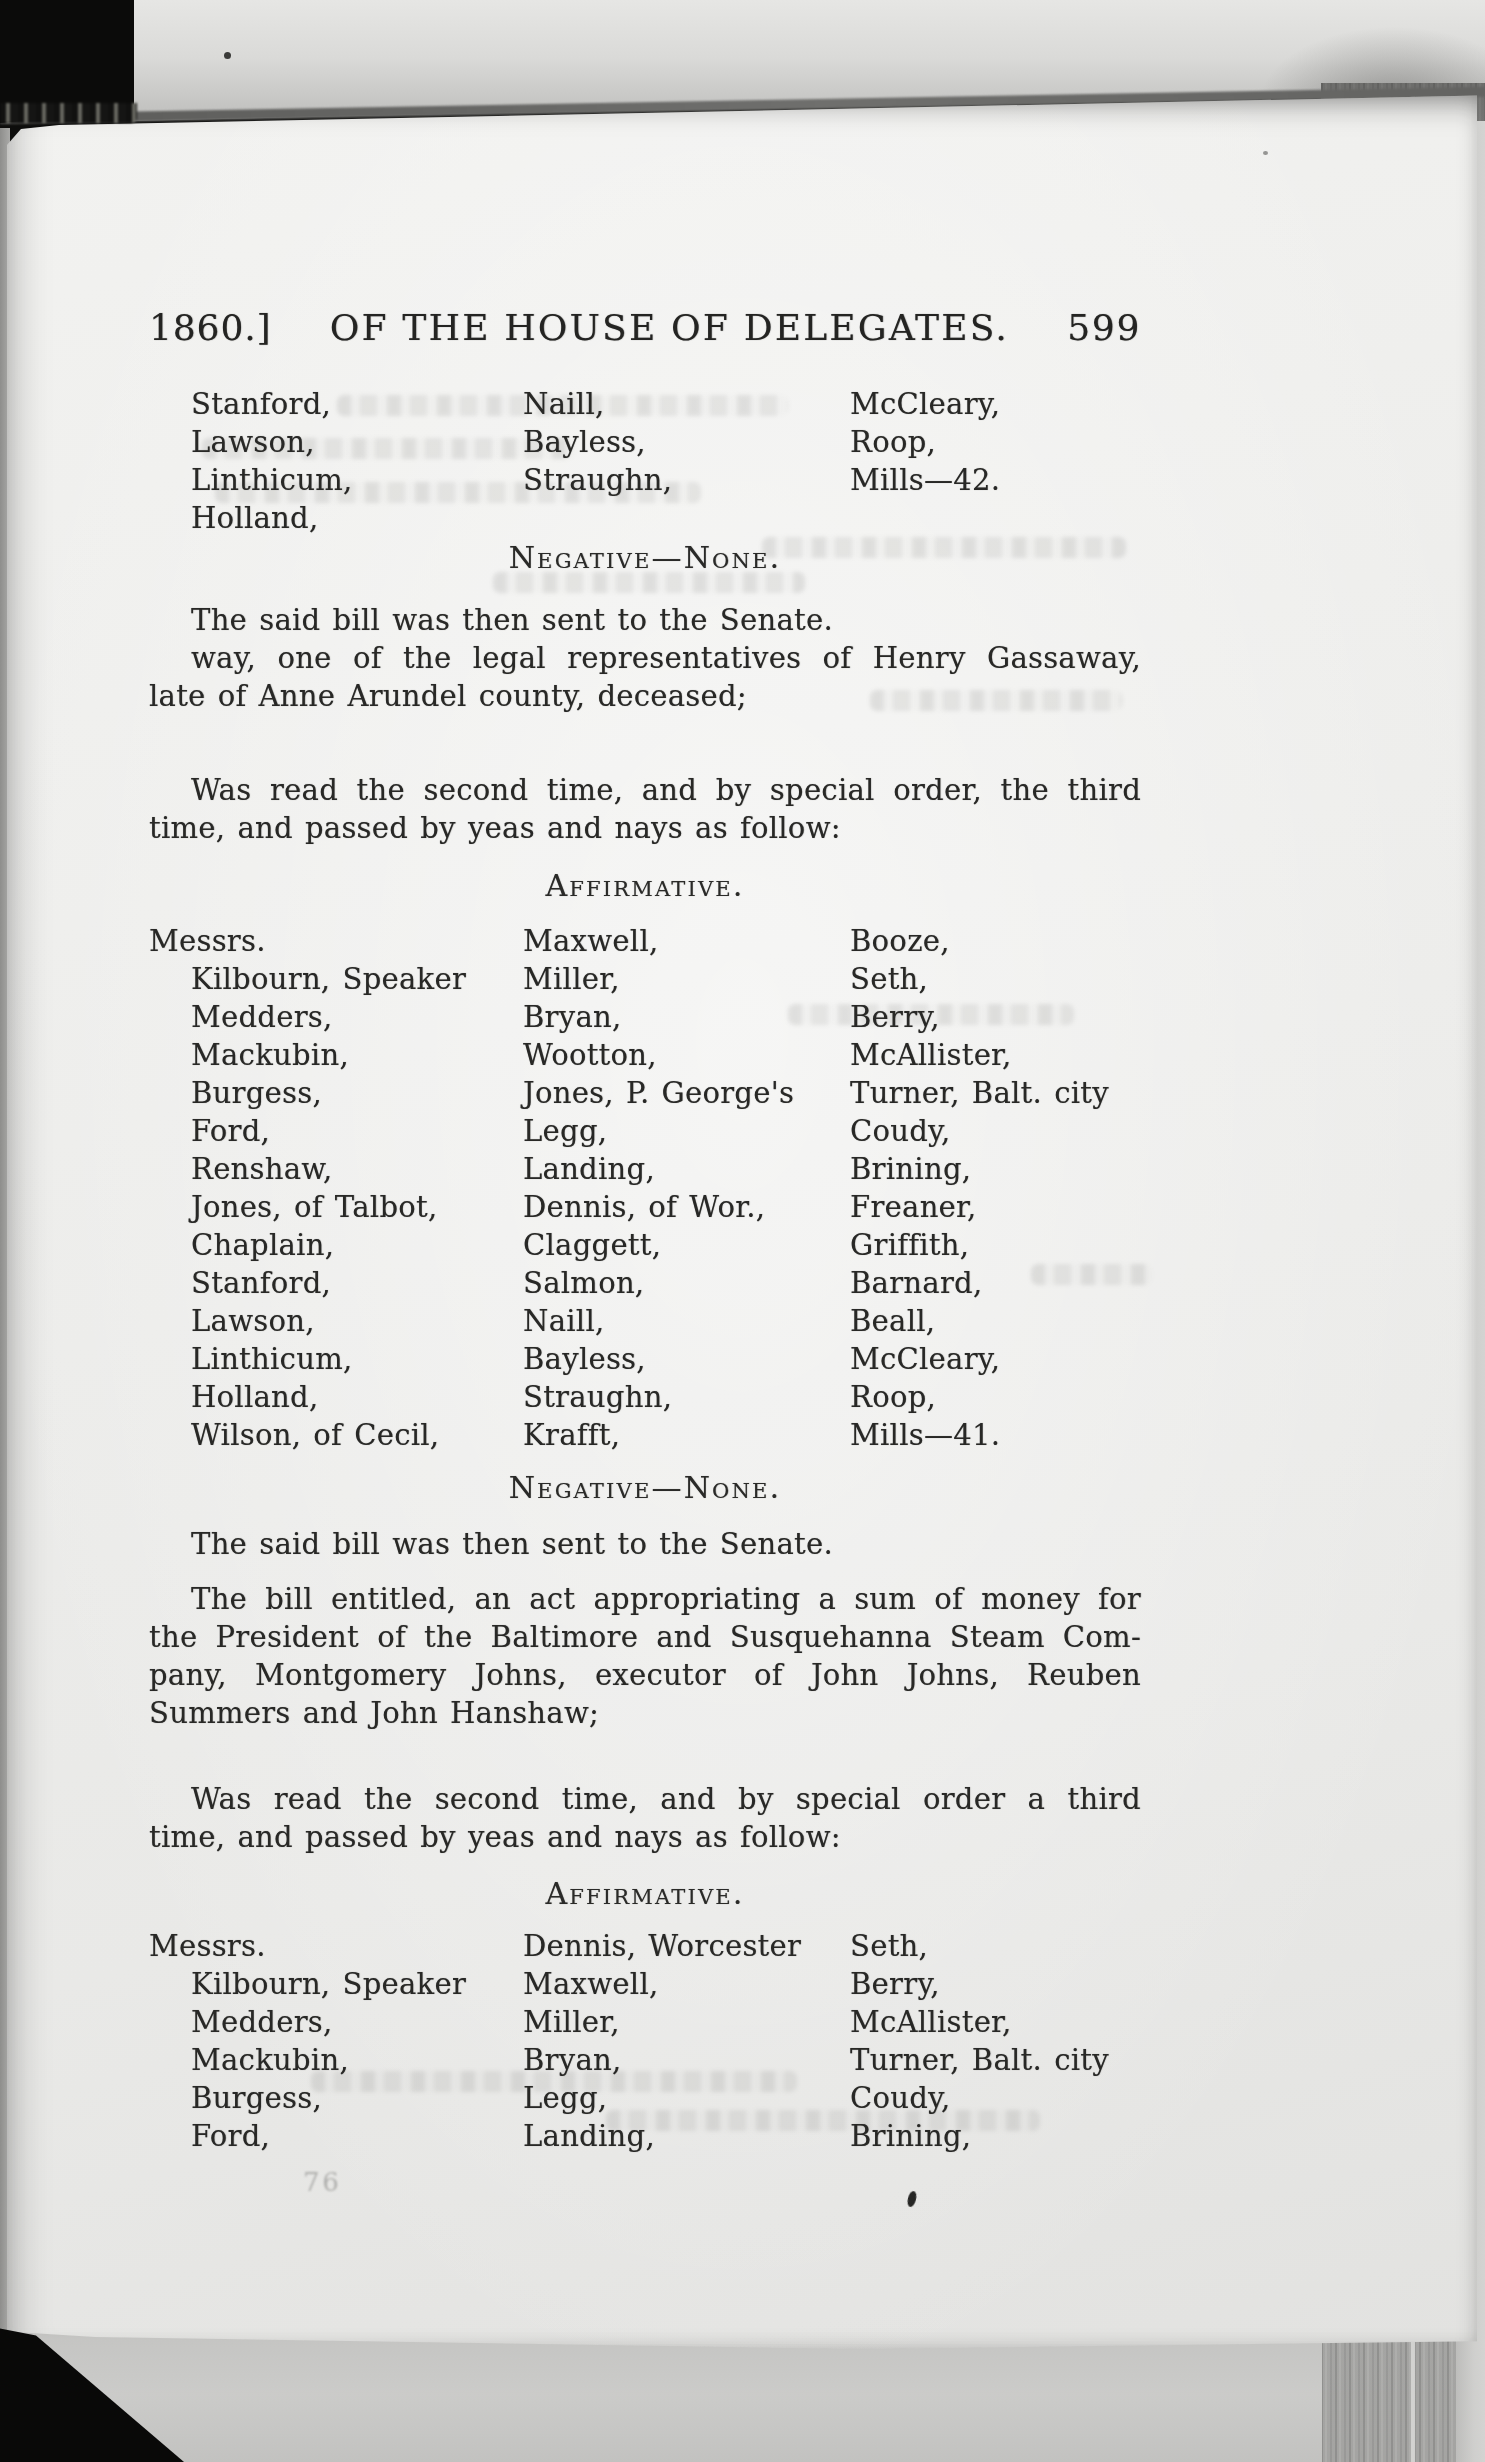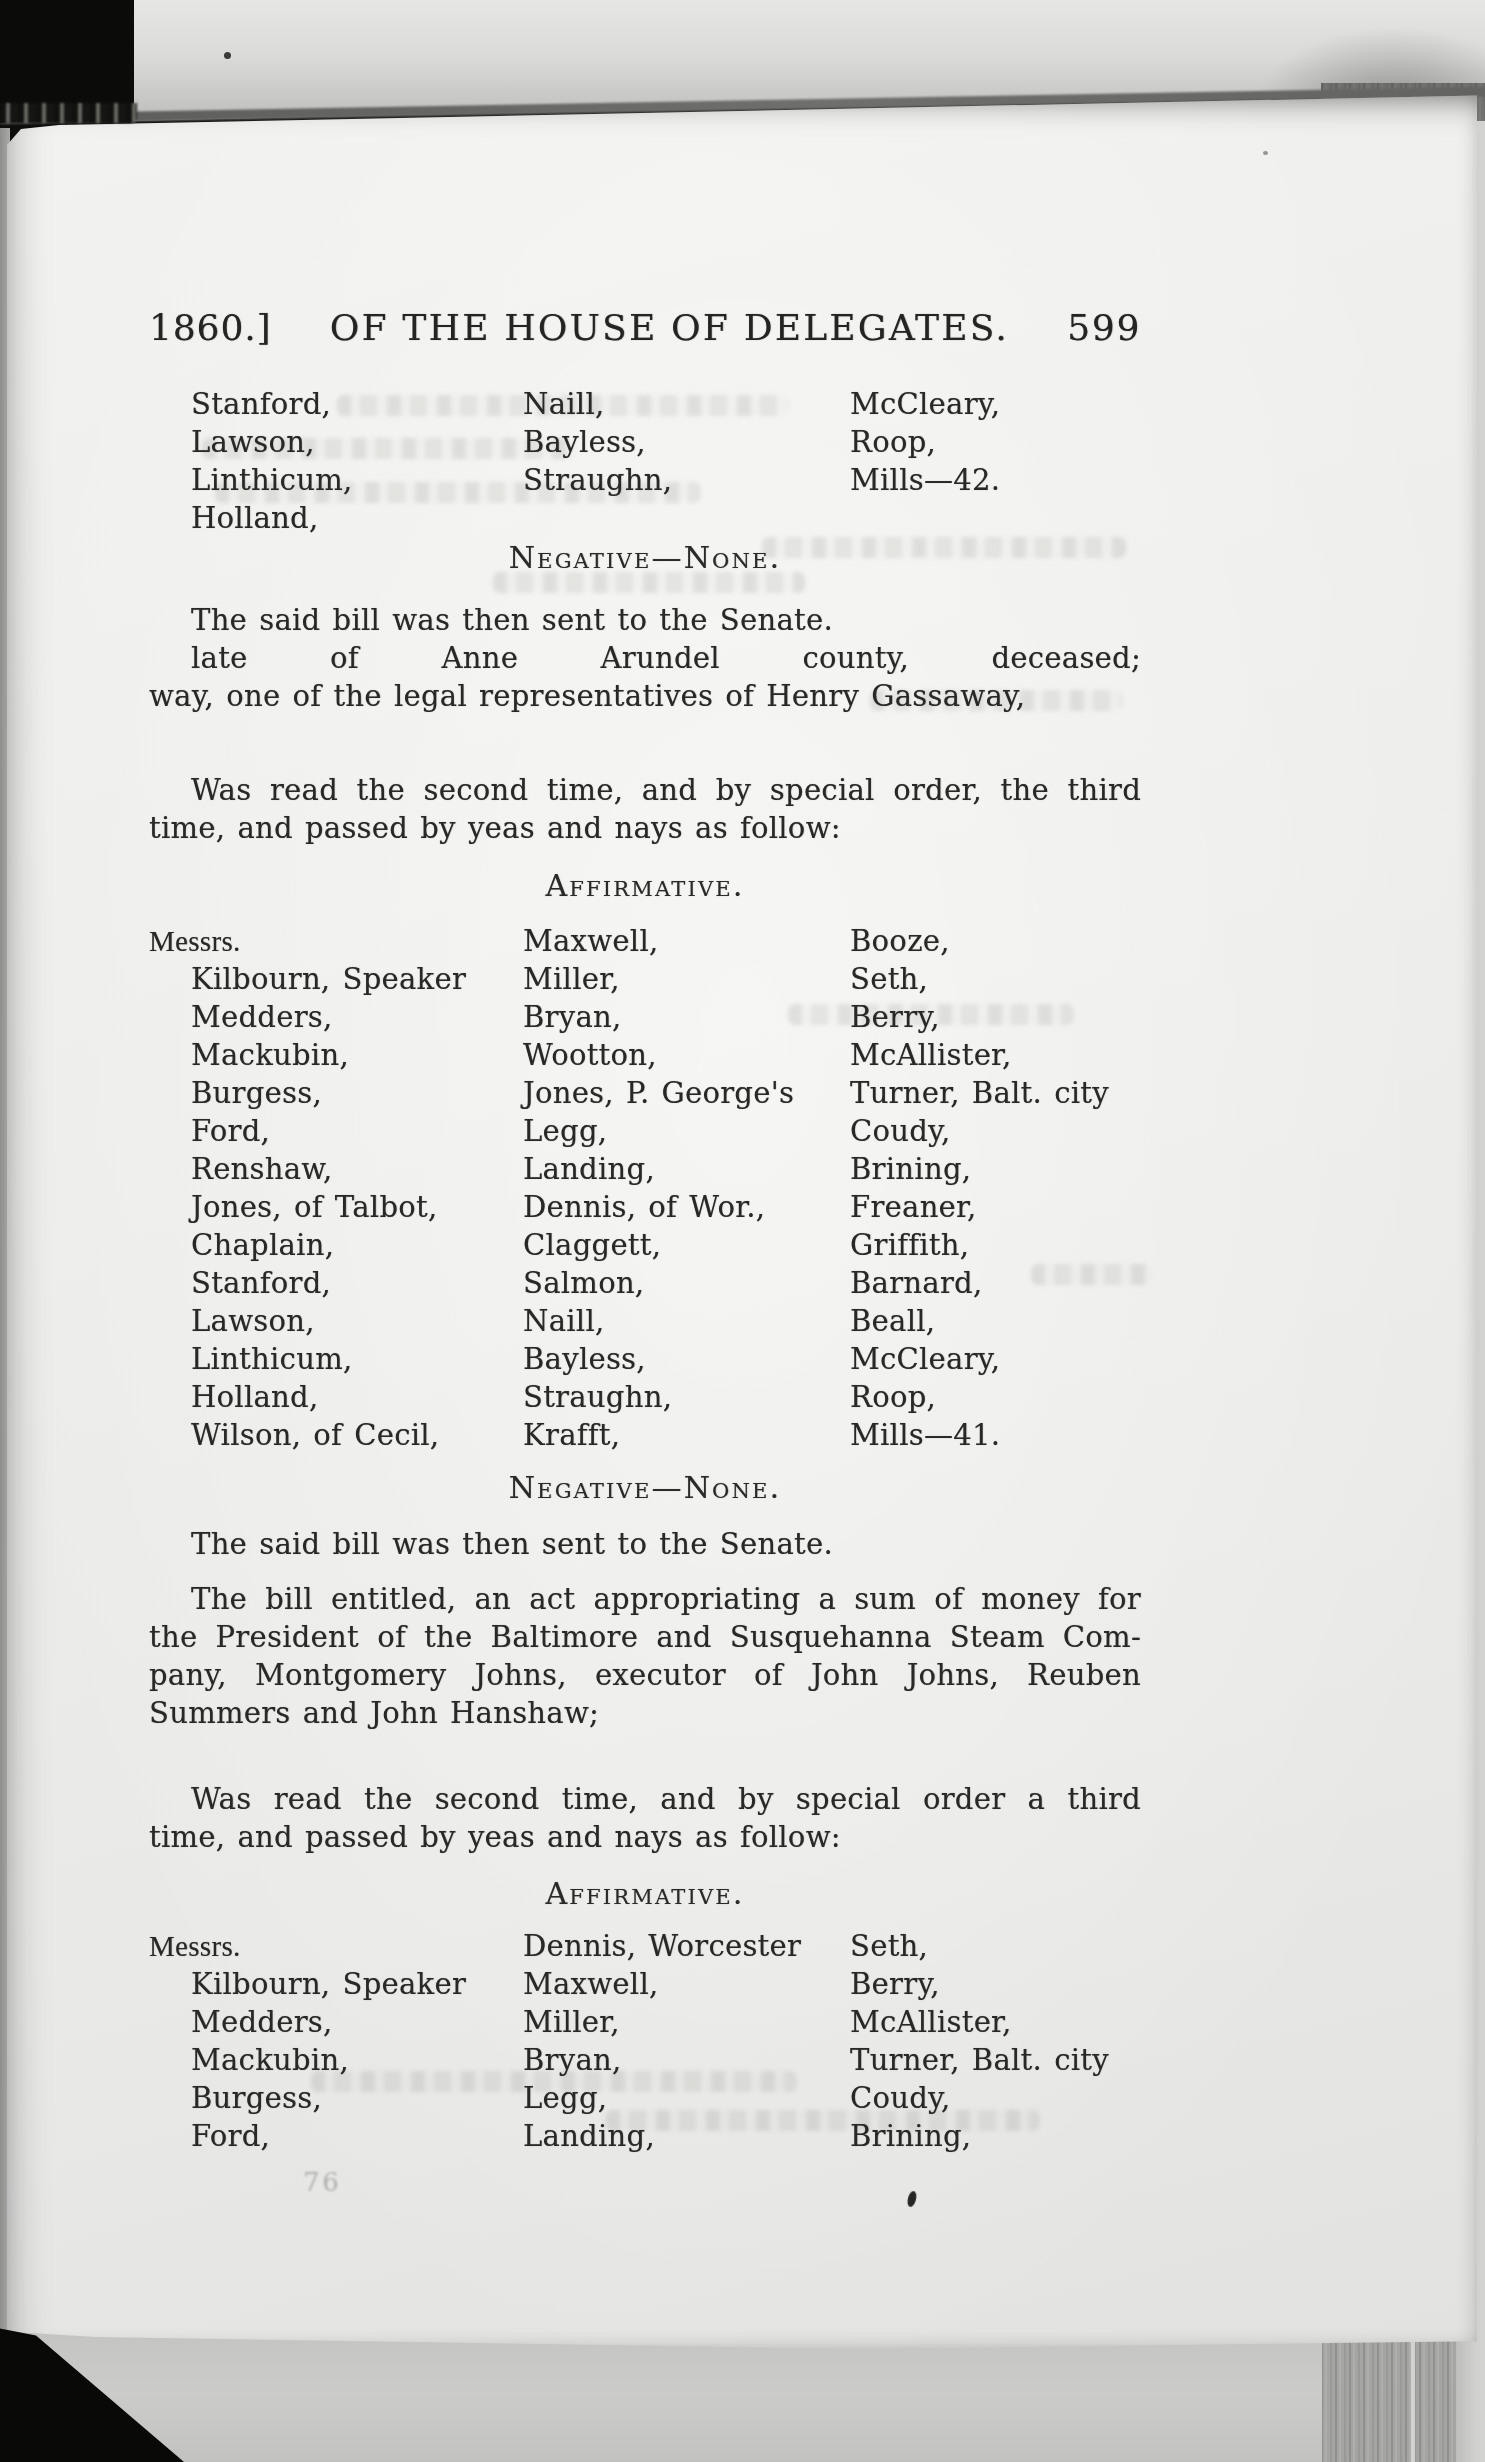--- a/index.html
+++ b/index.html
@@ -113,21 +113,21 @@
     text-shadow:0.3px 0.3px 0.9px rgba(30,30,28,.45);
   }
   .line-block{left:142px;width:992px;}
   .indent{padding-left:42px;}
   .para .pline{text-align:justify;text-align-last:justify;}
   .para .pline:first-child{padding-left:42px;}
   .para .pline:last-child{text-align-last:left;}
   .vote-grid{left:142px;width:1006px;}
   .vcol{position:absolute;top:0;white-space:nowrap;}
   .c1{left:42px;} .c2{left:374px;} .c3{left:701px;}
-  .messrs-flush > div:first-child{margin-left:-42px;font-family:Liberation Serif, serif;}
+  .messrs-flush > div:first-child{margin-left:-42px;}
   .sig-mark{
     left:296px;top:2074px;font-size:26px;color:rgba(100,100,98,.42);
     filter:blur(1px);letter-spacing:2.6px;
   }
 </style>
 </head>
 <body>
 
 <div class="page-above"></div>
 <div class="page-above-shade"></div>
@@ -175,22 +175,22 @@
         <div class="list-line">Roop,</div>
         <div class="list-line">Mills—42.</div>
       </div>
   </div>
 
   <div class="tx sc-heading" style="top:446px;">Negative—None.</div>
 
   <div class="tx body-size line-block indent" style="top:508px;">The said bill was then sent to the Senate.</div>
 
   <div class="tx body-size line-block para" style="top:546px;">
+      <div class="pline">way, one of the legal representatives of Henry Gassaway,</div>
       <div class="pline">late of Anne Arundel county, deceased;</div>
-      <div class="pline">way, one of the legal representatives of Henry Gassaway,</div>
     </div>
 
   <div class="tx body-size line-block para" style="top:678px;">
       <div class="pline">Was read the second time, and by special order, the third</div>
       <div class="pline">time, and passed by yeas and nays as follow:</div>
     </div>
 
   <div class="tx sc-heading" style="top:774px;">Affirmative.</div>
 
   <div class="tx body-size vote-grid" style="top:829px;height:534px;">

